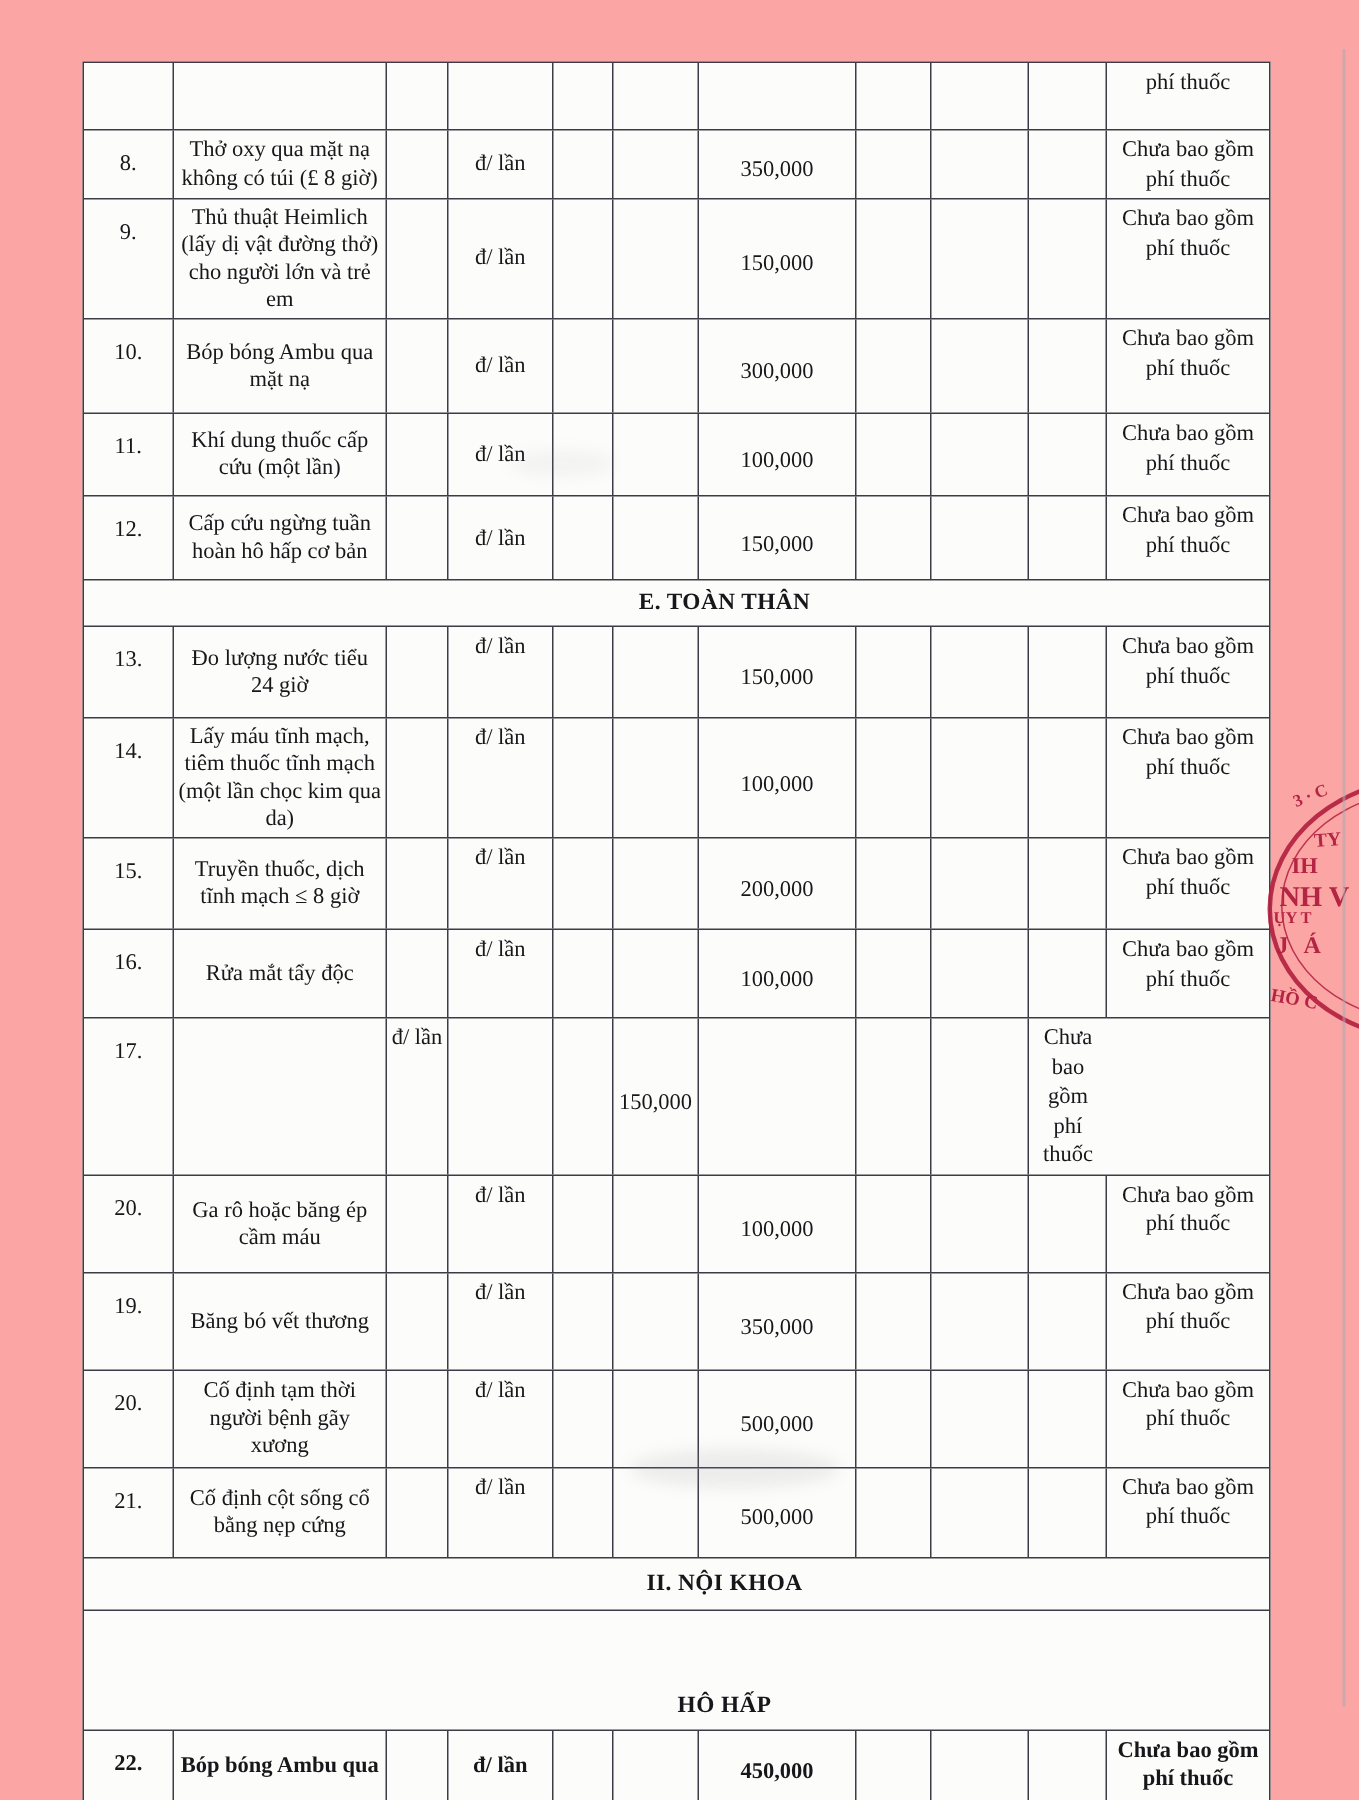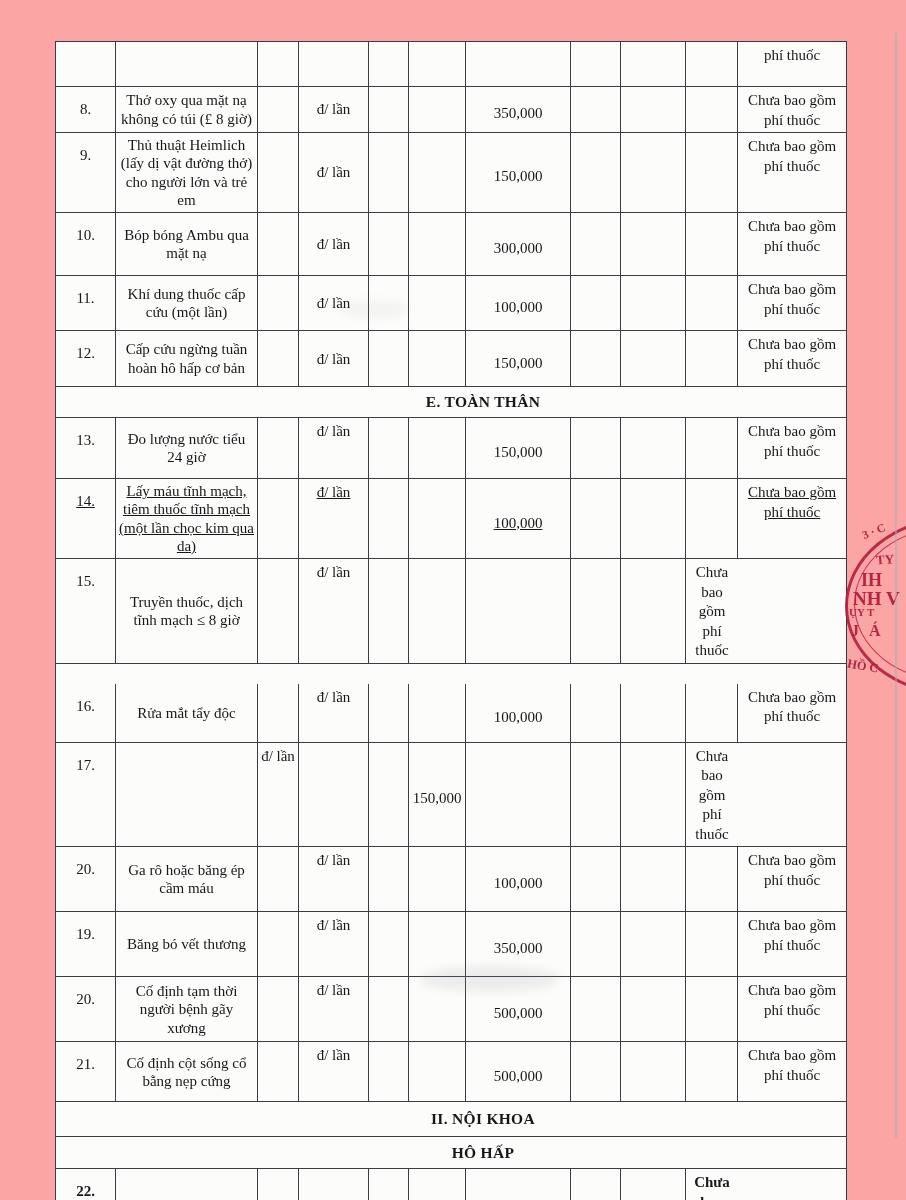--- a/index.html
+++ b/index.html
@@ -159,46 +159,47 @@
         <div class="cell empty"></div>
         <div class="cell unit-top">đ/ lần</div>
         <div class="cell empty"></div>
         <div class="cell empty"></div>
         <div class="cell price">150,000</div>
         <div class="cell empty"></div>
         <div class="cell empty"></div>
         <div class="cell empty"></div>
         <div class="cell note">Chưa bao gồm phí thuốc</div>
       </div>
-      <div class="row" style="min-height: 64px; text-decoration: underline;">
+      <div class="row" style="min-height: 64px;">
         <div class="cell num">14.</div>
         <div class="cell name">Lấy máu tĩnh mạch, tiêm thuốc tĩnh mạch (một lần chọc kim qua da)</div>
         <div class="cell empty"></div>
         <div class="cell unit-top">đ/ lần</div>
         <div class="cell empty"></div>
         <div class="cell empty"></div>
         <div class="cell price">100,000</div>
         <div class="cell empty"></div>
         <div class="cell empty"></div>
         <div class="cell empty"></div>
         <div class="cell note">Chưa bao gồm phí thuốc</div>
       </div>
       <div class="row" style="min-height: 60px;">
         <div class="cell num">15.</div>
         <div class="cell name">Truyền thuốc, dịch tĩnh mạch ≤ 8 giờ</div>
         <div class="cell empty"></div>
         <div class="cell unit-top">đ/ lần</div>
         <div class="cell empty"></div>
         <div class="cell empty"></div>
-        <div class="cell empty"></div>
-        <div class="cell empty"></div>
-        <div class="cell empty"></div>
-        <div class="cell note">Chưa bao gồm phí thuốc</div>
-      </div>
-      <div class="row" style="min-height: 58px; margin-top: 20px;">
+        <div class="cell price">200,000</div>
+        <div class="cell empty"></div>
+        <div class="cell empty"></div>
+        <div class="cell empty"></div>
+        <div class="cell note">Chưa bao gồm phí thuốc</div>
+      </div>
+      <div class="row" style="min-height: 58px;">
         <div class="cell num">16.</div>
         <div class="cell name">Rửa mắt tẩy độc</div>
         <div class="cell empty"></div>
         <div class="cell unit-top">đ/ lần</div>
         <div class="cell empty"></div>
         <div class="cell empty"></div>
         <div class="cell price">100,000</div>
         <div class="cell empty"></div>
         <div class="cell empty"></div>
         <div class="cell empty"></div>
@@ -266,46 +267,47 @@
         <div class="cell empty"></div>
         <div class="cell empty"></div>
         <div class="cell empty"></div>
         <div class="cell note">Chưa bao gồm phí thuốc</div>
       </div>
       <div class="row" style="min-height: 34px;">
         <div class="section-cell">
           <span>II. NỘI KHOA</span>
         </div>
       </div>
-      <div class="row" style="min-height: 31px;">
+      <div class="row" style="min-height: 31px; margin-top: 48px;">
         <div class="section-cell">
           <span>HÔ HẤP</span>
         </div>
       </div>
       <div class="row" style="min-height: 47px;">
         <div class="cell num">22.</div>
+        <div class="cell name">Bóp bóng Ambu qua</div>
         <div class="cell empty"></div>
         <div class="cell unit">đ/ lần</div>
         <div class="cell empty"></div>
         <div class="cell empty"></div>
         <div class="cell price">450,000</div>
         <div class="cell empty"></div>
         <div class="cell empty"></div>
         <div class="cell empty"></div>
         <div class="cell note">Chưa bao gồm phí thuốc</div>
       </div>
     </div>
 
   <div class="stamp">
     <div class="arc-outer"></div>
     <div class="arc-inner"></div>
 
   <div class="frag" style="left: 19px; top: 22px; font-size: 11.5px; color: rgb(176, 31, 62); transform: rotate(-22deg);">3 · C</div>
       <div class="frag" style="left: 33px; top: 49px; font-size: 13px; color: rgb(176, 31, 62); transform: rotate(-4deg);">TY</div>
-      <div class="frag" style="left: 18px; top: 67px; font-size: 18px; color: rgb(176, 31, 62);">IH</div>
+      <div class="frag" style="left: 18px; top: 67px; font-size: 15px; color: rgb(176, 31, 62);">IH</div>
       <div class="frag" style="left: 10px; top: 85px; font-size: 19px; color: rgb(176, 31, 62);">NH V</div>
       <div class="frag" style="left: 6px; top: 103px; font-size: 11px; color: rgb(176, 31, 62);">ỤY T</div>
       <div class="frag" style="left: 8px; top: 119px; font-size: 16px; color: rgb(176, 31, 62); letter-spacing: 3px;">J Á</div>
       <div class="frag" style="left: 4px; top: 156px; font-size: 12.5px; color: rgb(176, 31, 62); transform: rotate(10deg);">HỒ C</div>
     </div>
 
   <div class="scan-edge"></div>
   <div class="smudge s1"></div>
   <div class="smudge s2"></div>
 </div>

